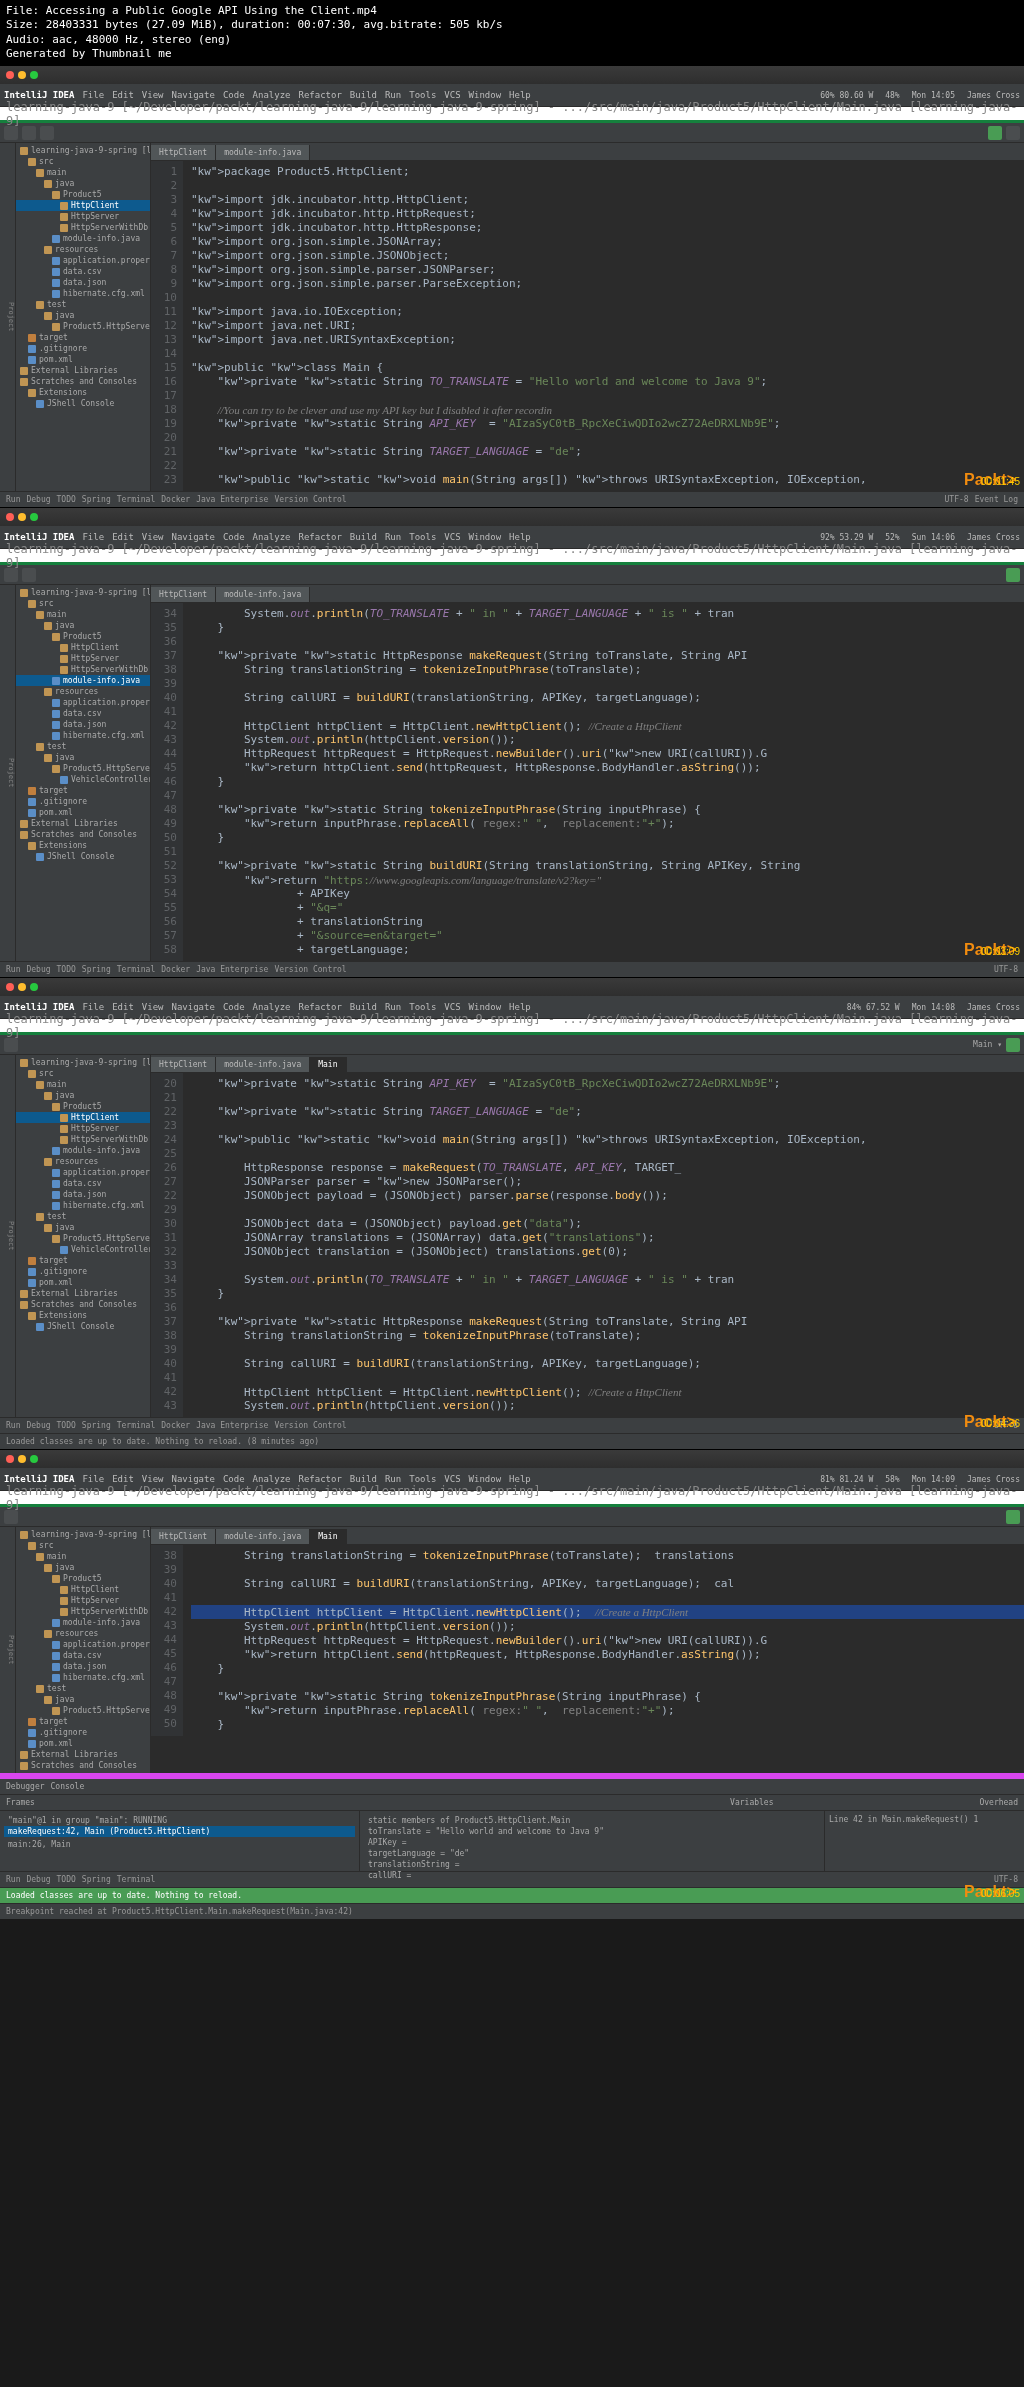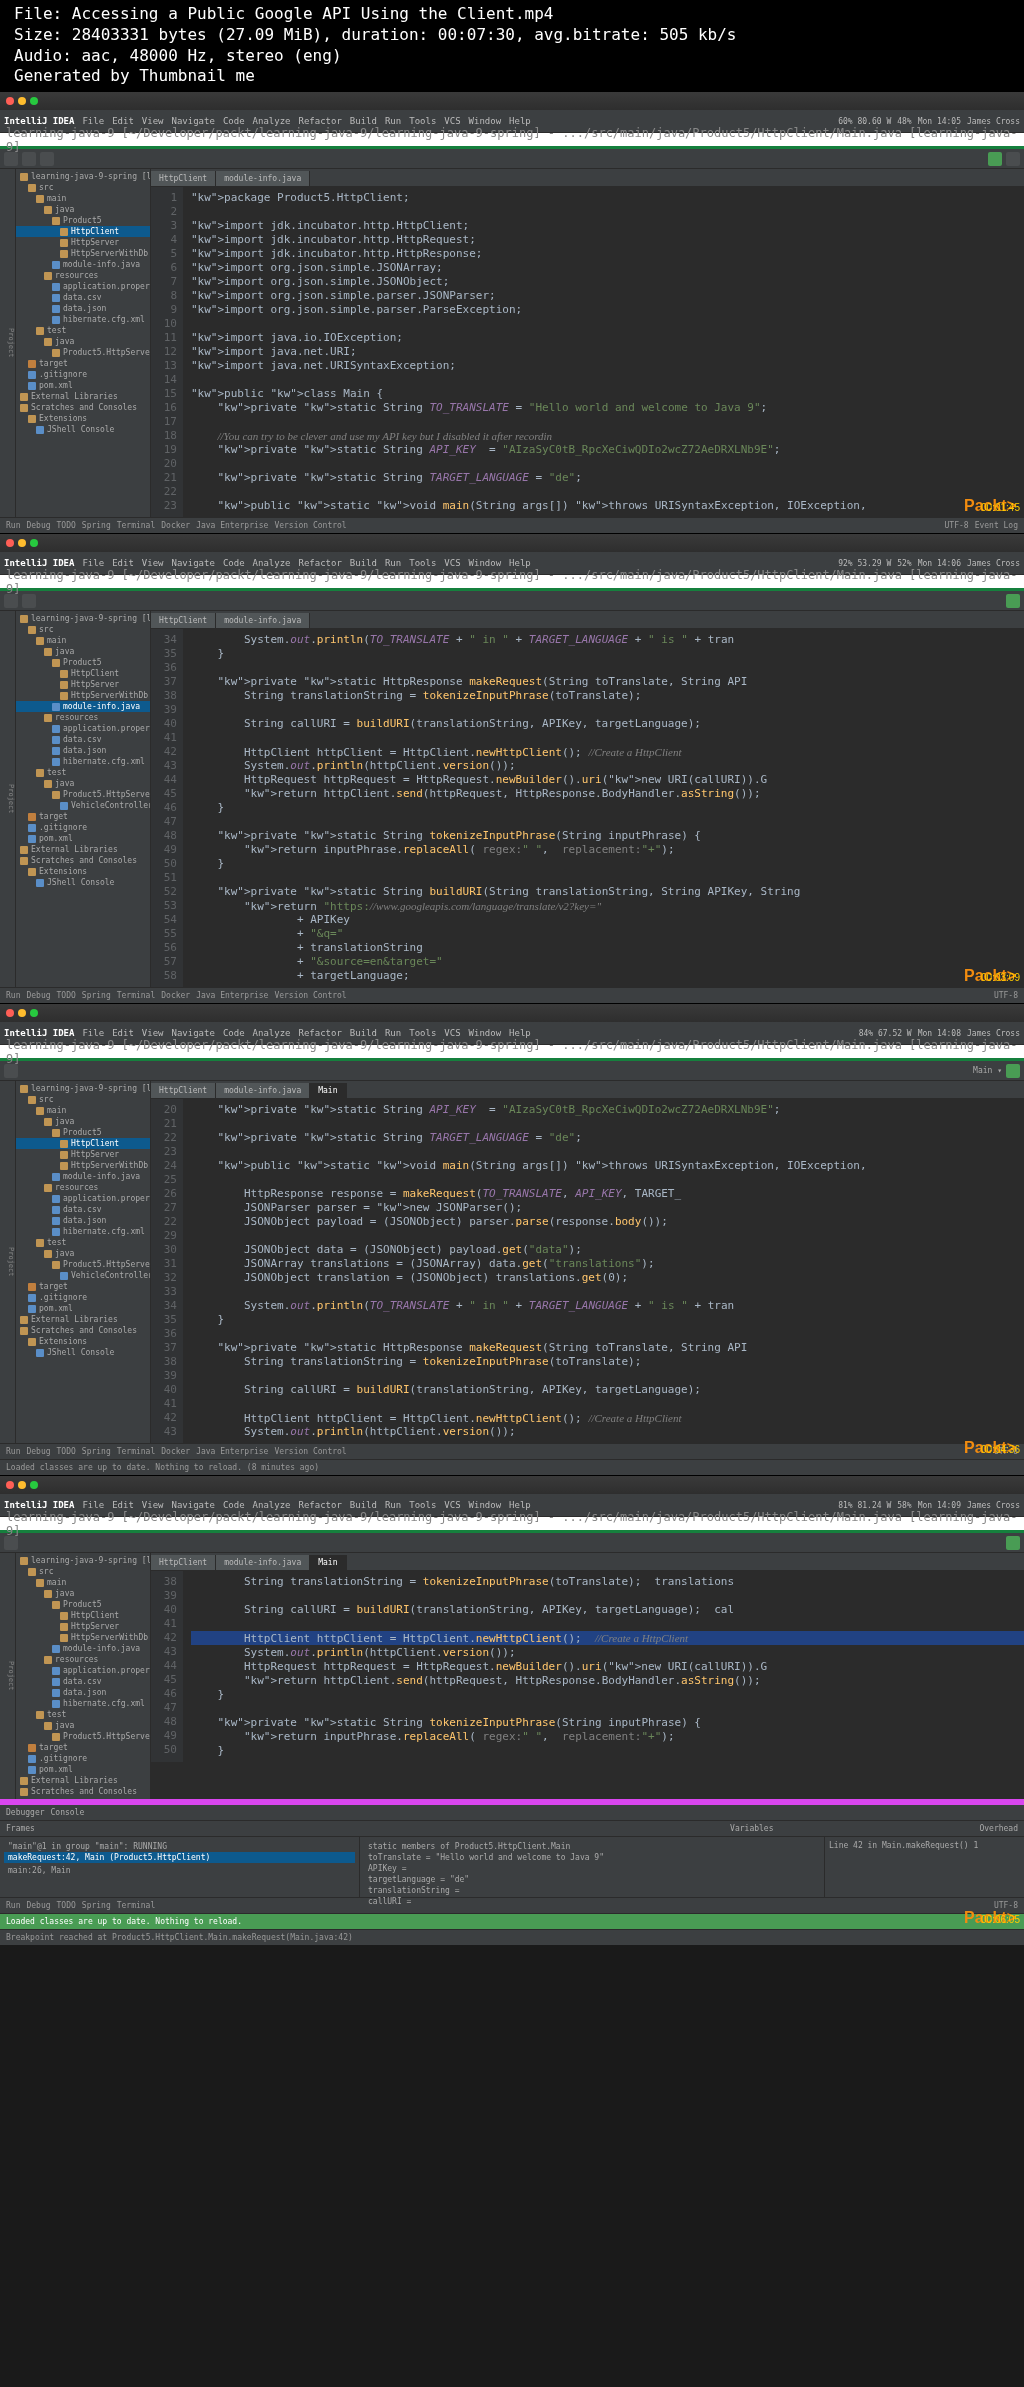--- a/index.html
+++ b/index.html
@@ -1,25 +1,25 @@
 <!DOCTYPE html>
 <html><head>
 <meta charset="utf-8">
 <style>
 * { margin: 0; padding: 0; box-sizing: border-box; font-family: 'Menlo', 'Monaco', 'Consolas', monospace; }
 body { background: #1a1a1a; color: #a9b7c6; width: 1024px; font-size: 10px; }
-.file-info { background: #000; color: #fff; padding: 4px 14px; font-size: 16px; line-height: 1.3; }
+.file-info { background: #000; color: #fff; padding: 4px 6px; font-size: 11px; line-height: 1.3; }
 .screenshot { border-top: 1px solid #000; position: relative; }
 .titlebar { background: linear-gradient(#3a3a3a, #2e2e2e); height: 18px; display: flex; align-items: center; padding: 0 6px; font-size: 9px; color: #ccc; }
 .traffic-lights { display: flex; gap: 4px; margin-right: 8px; }
 .tl { width: 8px; height: 8px; border-radius: 50%; }
 .tl.r { background: #ff5f56; } .tl.y { background: #ffbd2e; } .tl.g { background: #27c93f; }
 .menubar { background: #3c3f41; height: 23px; display: flex; align-items: center; padding: 0 4px; font-family: -apple-system, sans-serif; font-size: 9px; color: #bbb; gap: 8px; border-bottom: 1px solid #2b2b2b; }
 .menubar .app { color: #fff; font-weight: bold; }
-.menubar .right { margin-left: auto; display: flex; gap: 6px; align-items: center; font-size: 8px; }
+.menubar .right { margin-left: auto; display: flex; gap: 12px; align-items: center; font-size: 8px; }
 .toolbar { background: #3c3f41; height: 20px; display: flex; align-items: center; padding: 0 4px; gap: 4px; border-bottom: 1px solid #2b2b2b; font-size: 8px; color: #aaa; }
 .tb-btn { width: 14px; height: 14px; background: #4a4d4f; border-radius: 2px; display: inline-block; }
 .breadcrumb { background: #ffffff; height: 16px; padding: 0 6px; font-size: 12px; color: #888; display: flex; align-items: center; border-bottom: 3px solid #15803d; }
 .main { display: flex; background: #2b2b2b; }
 .sidebar { width: 135px; background: #3c3f41; border-right: 1px solid #2b2b2b; font-size: 8px; color: #aaa; padding: 2px 0; }
 .side-item { padding: 1px 4px; display: flex; align-items: center; gap: 3px; white-space: nowrap; overflow: hidden; }
 .side-item.sel { background: #0d5a8e; color: #fff; }
 .side-item .ico { width: 8px; height: 8px; background: #6a8759; border-radius: 1px; flex-shrink: 0; }
 .side-item .ico.fo { background: #c09553; } .side-item .ico.fi { background: #5a8ec7; }
 .tree-indent-1 { padding-left: 12px; } .tree-indent-2 { padding-left: 20px; } .tree-indent-3 { padding-left: 28px; } .tree-indent-4 { padding-left: 36px; } .tree-indent-5 { padding-left: 44px; }
@@ -271,21 +271,21 @@
       <span>Refactor</span>
       <span>Build</span>
       <span>Run</span>
       <span>Tools</span>
       <span>VCS</span>
       <span>Window</span>
       <span>Help</span>
   <div class="right">
         <span>92% 53.29 W</span>
         <span>52%</span>
-        <span>Mon 14:06</span>
+        <span>Sun 14:06</span>
         <span>James Cross</span>
       </div>
 </div>
 <div class="breadcrumb">learning-java-9 [~/Developer/packt/learning-java-9/learning-java-9-spring] - .../src/main/java/Product5/HttpClient/Main.java [learning-java-9]</div>
 <div class="toolbar">
       <span class="tb-btn"></span>
       <span class="tb-btn"></span>
       <span style="flex:1"></span>
       <span class="tb-btn" style="background:#499c54"></span>
     </div>

